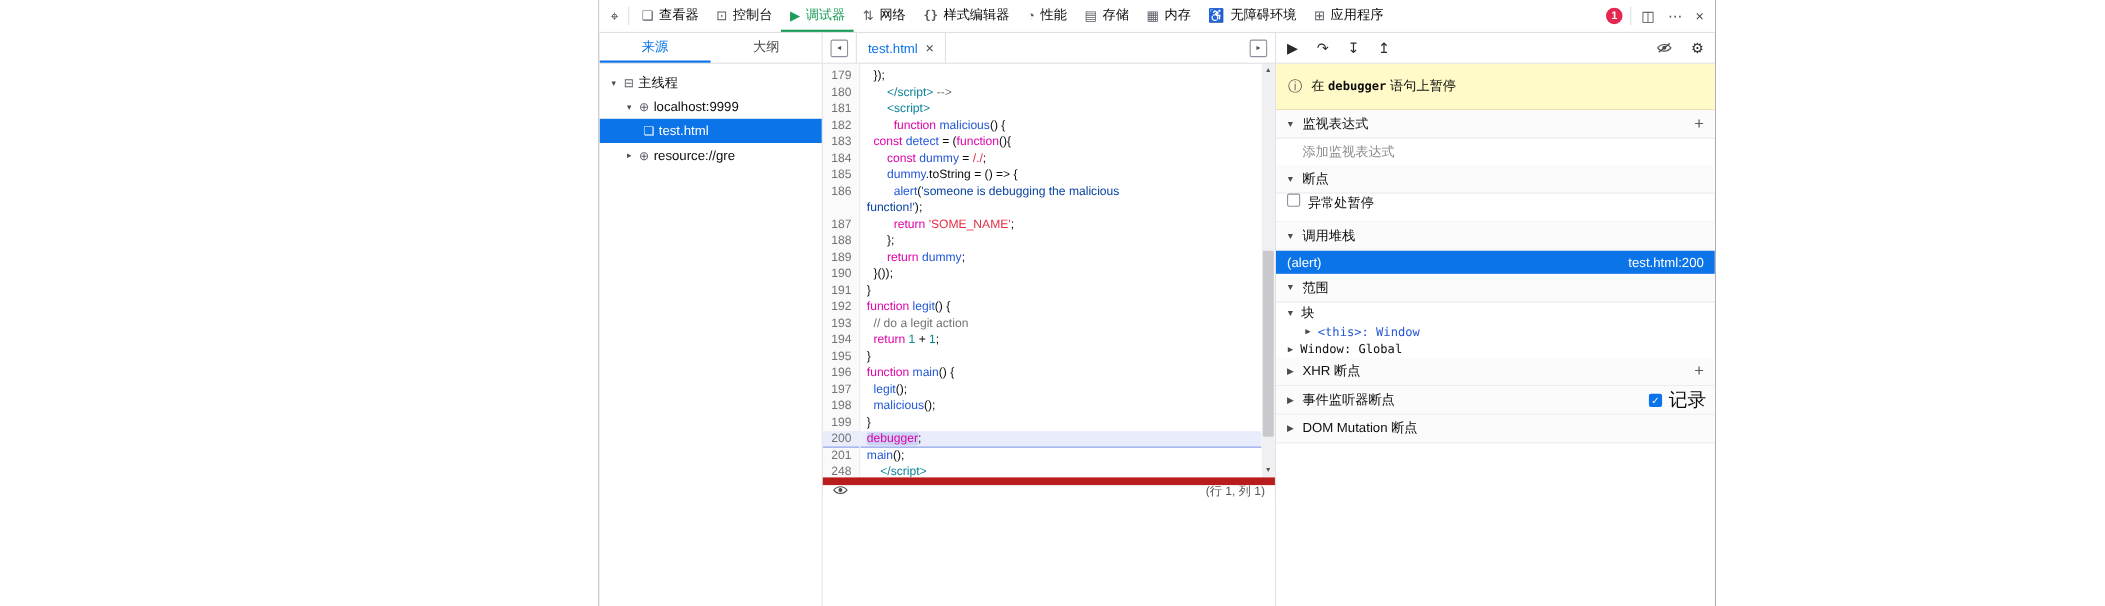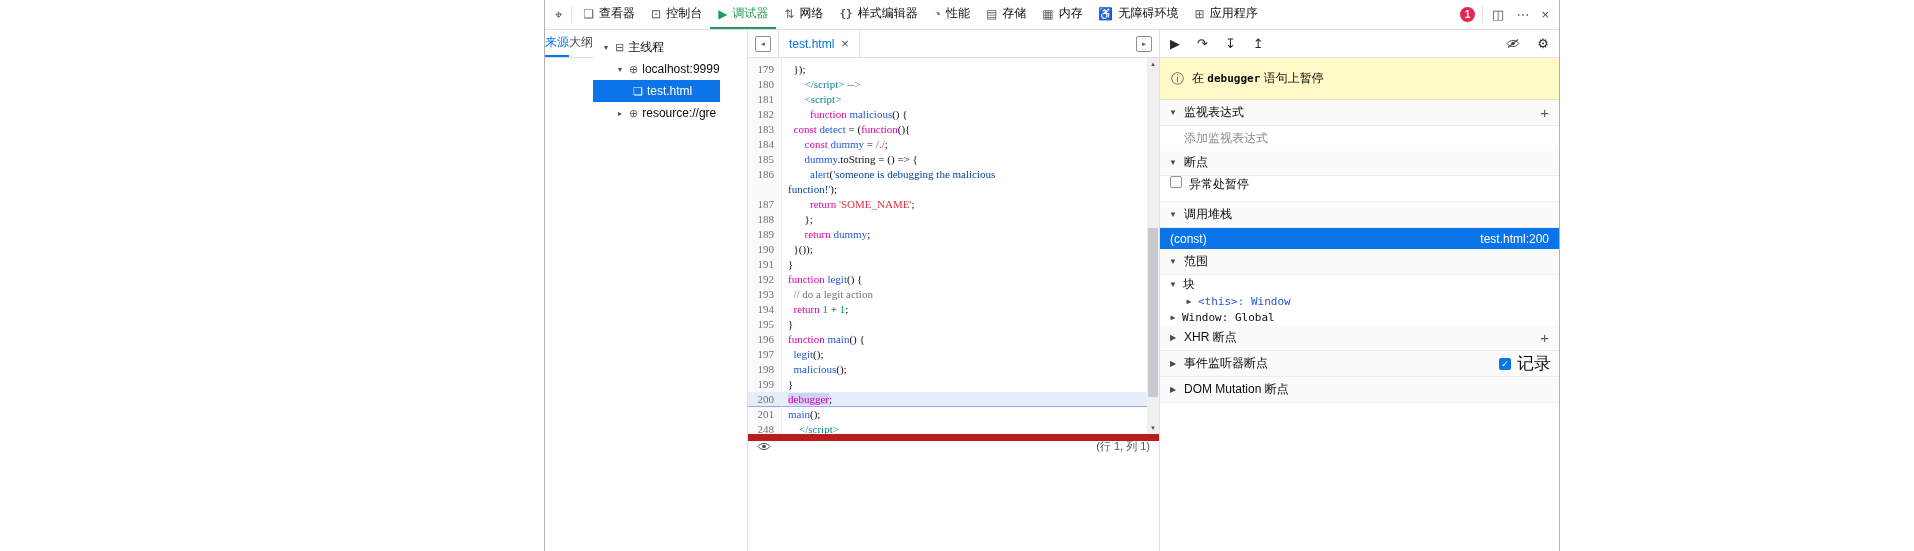--- a/index.html
+++ b/index.html
@@ -19,40 +19,40 @@
   .ttab.active { color:#1e9d5a; border-bottom-color:#1e9d5a; }
   .ttab.active .ticon { color:#1e9d5a; }
   .ttab .braces { font-family:"DejaVu Sans Mono", monospace; font-weight:bold; font-size:11px; }
   .toolbar-right { margin-left:auto; display:flex; align-items:center; }
   .badge { min-width:15px; height:15px; border-radius:8px; background:#e22850; color:#fff; font-size:10px; font-weight:bold; display:flex; align-items:center; justify-content:center; padding:0 3px; margin-right:4px; }
 
   
   .dt-main { flex:1; display:flex; overflow:hidden; }
 
   
-  .sources-pane { width:203px; flex:none; border-right:1px solid #e0e0e2; display:flex; flex-direction:row; }
+  .sources-pane { width:203px; flex:none; border-right:1px solid #e0e0e2; display:flex; flex-direction:column; }
   .side-tabs { height:28px; display:flex; border-bottom:1px solid #e0e0e2; flex:none; }
   .side-tab { flex:1; display:flex; align-items:center; justify-content:center; color:#4a4a4f; border-bottom:2px solid transparent; cursor:default; }
   .side-tab.active { color:#0a74e8; border-bottom-color:#0a74e8; }
   .tree { padding-top:6px; }
   .tree-row { height:22px; display:flex; align-items:center; gap:4px; cursor:default; white-space:nowrap; }
   .tree-row .twisty { width:10px; font-size:8px; color:#4a4a4f; text-align:center; flex:none; }
   .tree-row .ticon { font-size:11px; color:#5b5b66; flex:none; }
   .lvl0 { padding-left:8px; } .lvl1 { padding-left:22px; } .lvl2 { padding-left:40px; }
   .tree-row.selected { background:#0a74e8; color:#fff; }
   .tree-row.selected .ticon, .tree-row.selected .twisty { color:#fff; }
 
   
   .editor-pane { width:412px; flex:none; border-right:1px solid #e0e0e2; display:flex; flex-direction:column; }
   .editor-tabbar { height:28px; flex:none; display:flex; align-items:center; border-bottom:1px solid #e0e0e2; background:#fff; }
   .pane-toggle { width:16px; height:16px; border:1px solid #8f8f9d; border-radius:2px; background:#fff; color:#4a4a4f; font-size:7px; line-height:14px; text-align:center; margin:0 7px; padding:0; cursor:default; }
   .source-tab { height:100%; display:flex; align-items:center; gap:7px; padding:0 10px; border-right:1px solid #e0e0e2; border-left:1px solid #e0e0e2; color:#0a74e8; }
   .tab-close { color:#4a4a4f; font-size:13px; cursor:default; }
   .spacer { flex:1; }
-  .code-area { height:376px; flex:none; display:flex; overflow:hidden; font-family:Liberation Serif, serif; font-size:11px; }
+  .code-area { height:376px; flex:none; display:flex; overflow:hidden; font-family:Liberation Sans, sans-serif; font-size:11px; }
   .gutter-col { width:34px; flex:none; background:#fafafa; border-right:1px solid #ededf0; padding-top:4px; }
   .ln { height:15px; line-height:15px; text-align:right; padding-right:7px; color:#737373; }
   .code-col { flex:1; overflow:hidden; padding-top:4px; }
   .cl { height:15px; line-height:15px; padding-left:6px; white-space:pre; color:#0c0c0d; }
   .ln.paused, .cl.paused { background:#e9edfb; box-shadow:inset 0 -1px 0 #93a7ea; }
   .tk-kw{color:#dd00a9} .tk-kwp{color:#dd00a9;background:#ccd4f4;border-radius:2px}
   .tk-def{color:#2257d6} .tk-str{color:#e22f44} .tk-strb{color:#0842a0}
   .tk-com{color:#737373} .tk-num{color:#058b8c} .tk-tag{color:#0b8397}
   .tk-re{color:#e22f44} .tk-pun{color:#0c0c0d}
   .vscroll { width:12px; flex:none; background:#f0f0f3; display:flex; flex-direction:column; }
@@ -319,21 +319,21 @@
         <div class="cb-row">
           <span class="cb"></span>
           <span>异常处暂停</span>
         </div>
 
         <div class="sec-h">
           <span class="twisty">▼</span>
           <span>调用堆栈</span>
         </div>
         <div class="frame-row">
-          <span>(const)</span>
+          <span>(alert)</span>
           <span class="frame-loc">test.html:200</span>
         </div>
 
         <div class="sec-h">
           <span class="twisty">▼</span>
           <span>范围</span>
         </div>
         <div class="scope-block">
           <span class="twisty">▼</span>
           <span>块</span>

